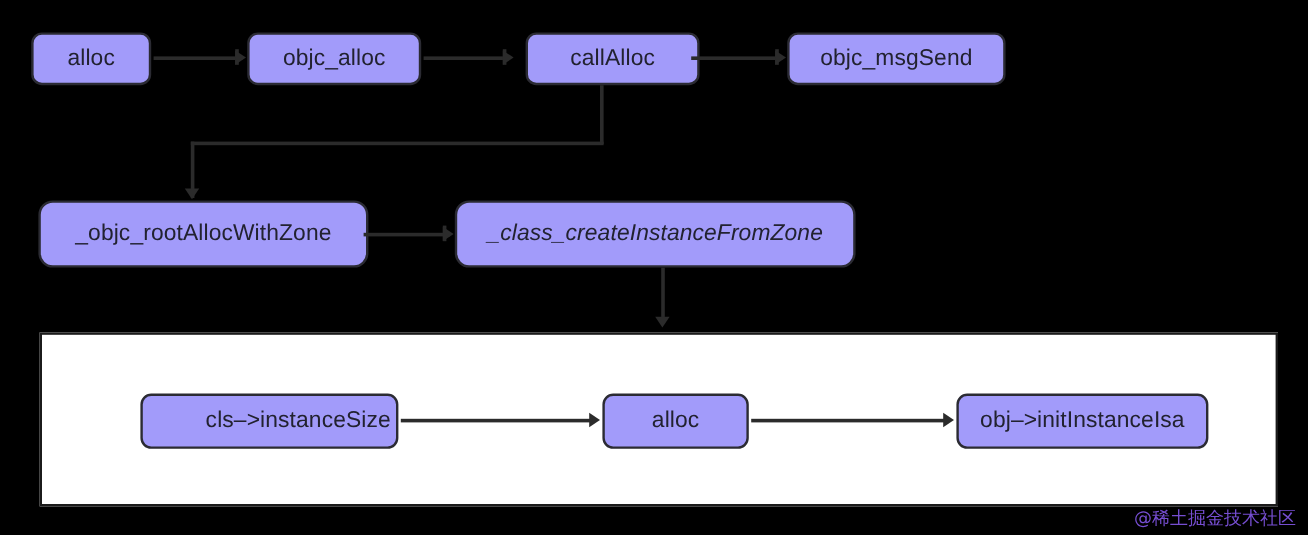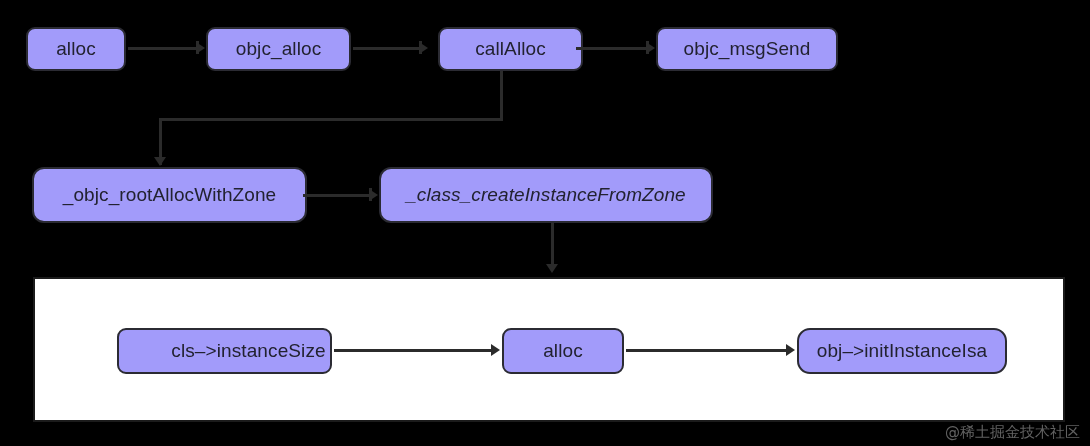--- a/index.html
+++ b/index.html
@@ -70,21 +70,21 @@
     position: absolute;
     background: #2b2b2b;
     width: 3px;
     height: 13px;
   }
   
   .watermark {
     position: absolute;
     right: 10px;
     bottom: 4px;
-    color: #737373;
+    color: #8b5cf6;
     font-size: 15px;
     opacity: 0.85;
     white-space: nowrap;
     font-family: "DejaVu Sans", sans-serif;
   }
 </style>
 </head>
 <body>
 
 <div id="canvas">
@@ -130,18 +130,18 @@
     <div class="node" style="left:82px; top:49px; width:215px; height:46px;padding-left:48px;">cls–&gt;instanceSize</div>
 
     <div class="seg h" style="left:299px; top:70px; width:160px;"></div>
     <div class="arrow-r" style="left:456px; top:65px;"></div>
 
     <div class="node" style="left:467px; top:49px; width:122px; height:46px;">alloc</div>
 
     <div class="seg h" style="left:591px; top:70px; width:163px;"></div>
     <div class="arrow-r" style="left:751px; top:65px;"></div>
 
-    <div class="node" style="left:762px; top:49px; width:210px; height:46px;border-radius:13px;">obj–&gt;initInstanceIsa</div>
+    <div class="node" style="left:762px; top:49px; width:210px; height:46px;">obj–&gt;initInstanceIsa</div>
   </div>
 
   <div class="watermark">@稀土掘金技术社区</div>
 
 </div>
 
 </body></html>

